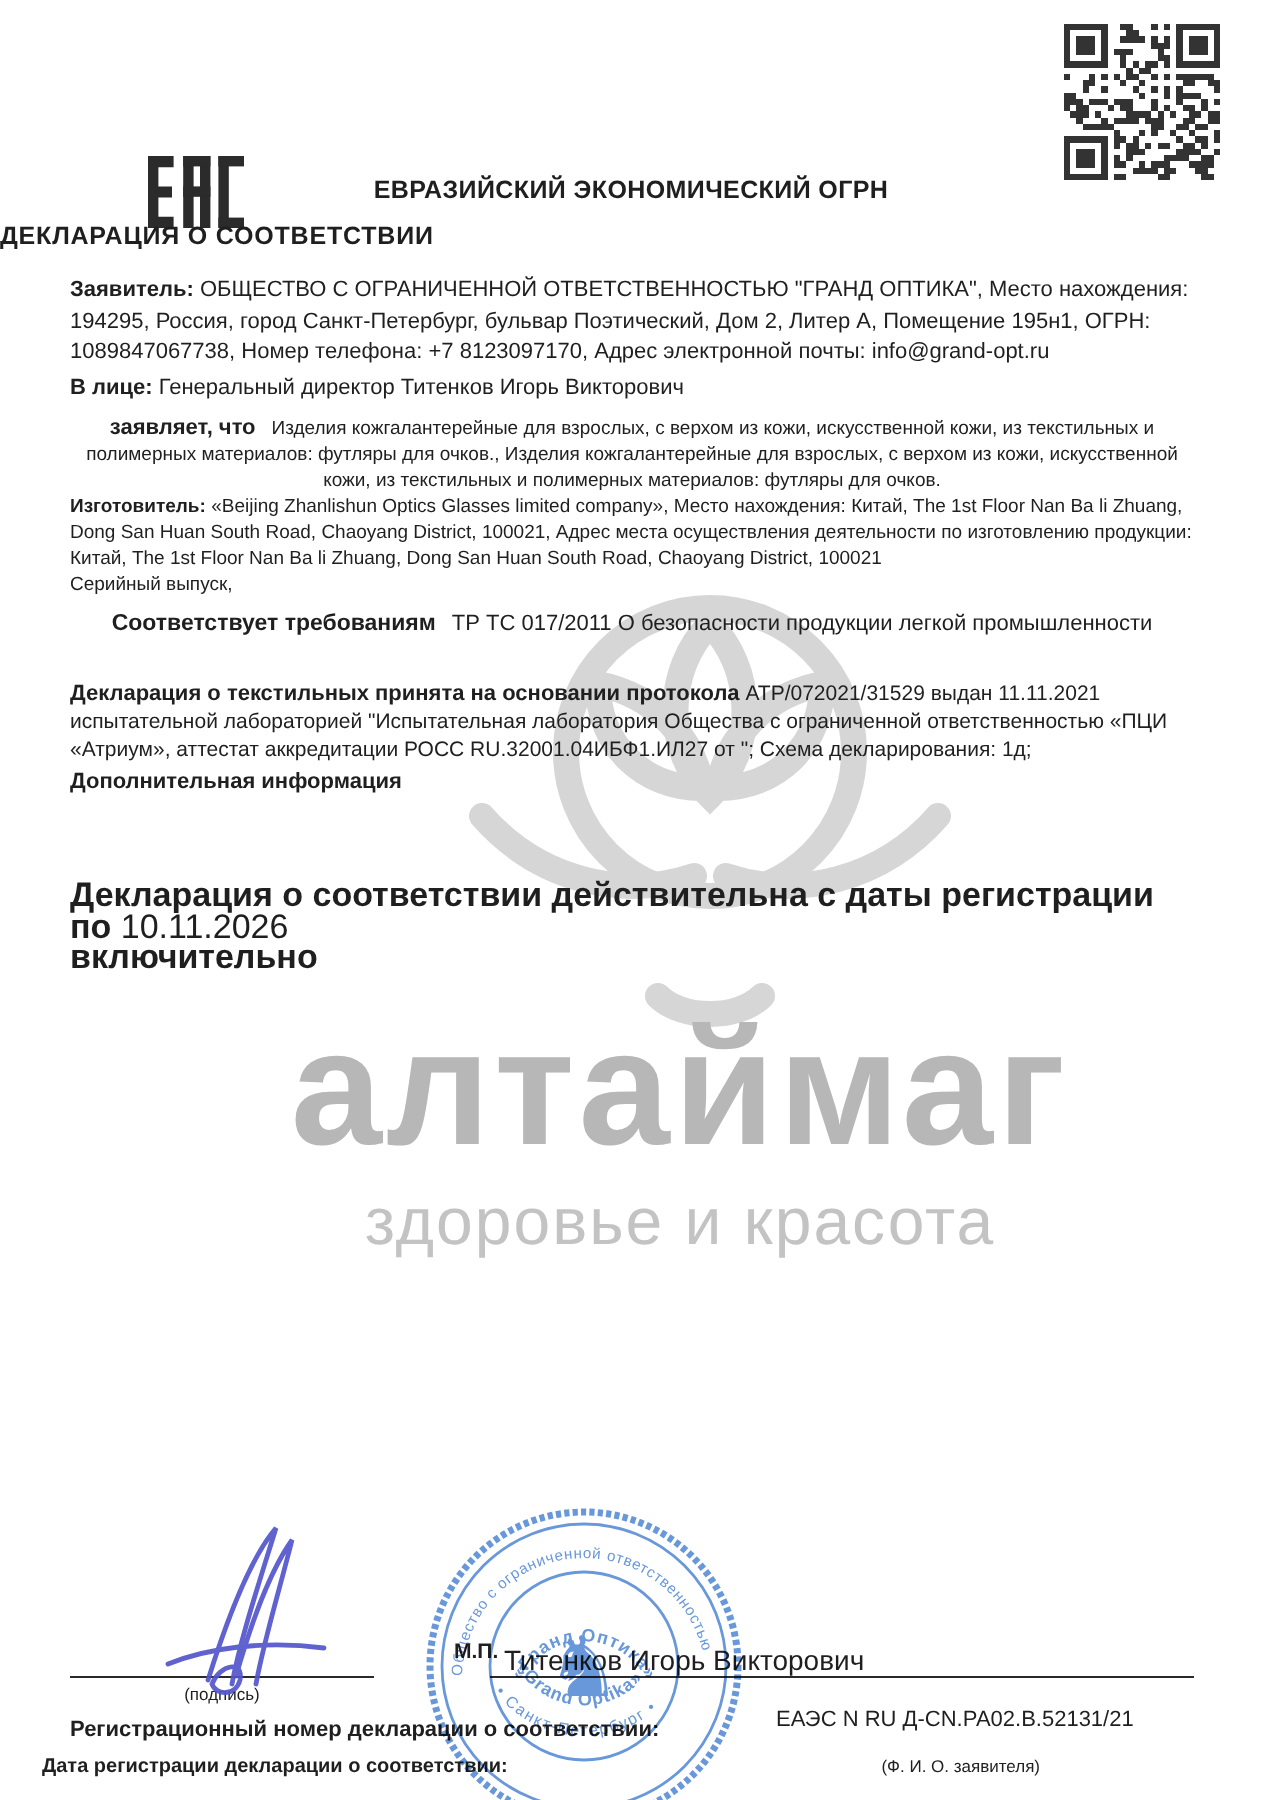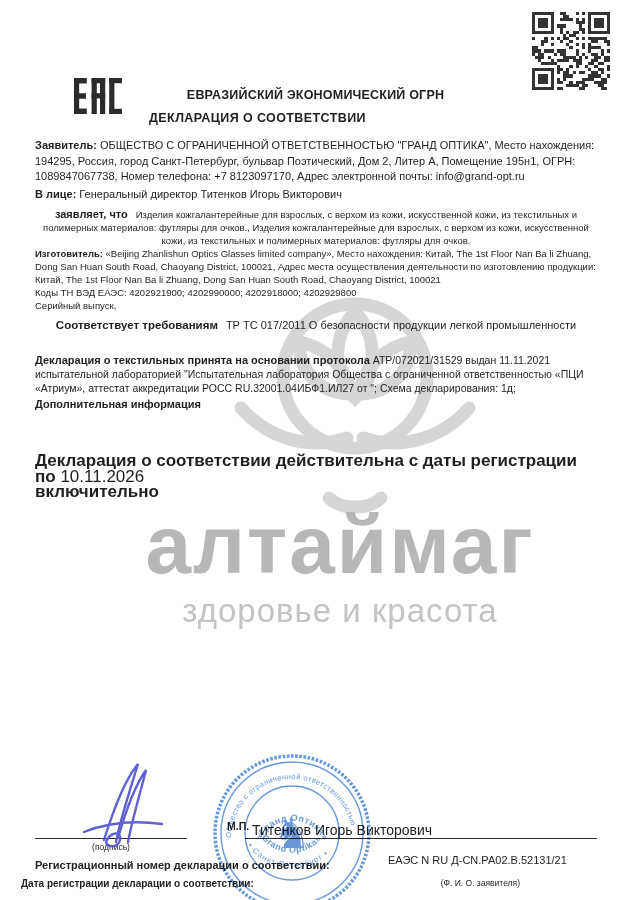--- a/index.html
+++ b/index.html
@@ -26,21 +26,21 @@
   .content { position:absolute; inset:0; z-index:1; }
 
   .eac-logo { position:absolute; left:74px; top:77px; }
   .qr { position:absolute; left:532px; top:12px; }
 
   .title-union {
     position:absolute; left:0; top:88px; width:631px; text-align:center;
     font-size:12.5px; font-weight:bold; letter-spacing:.2px;
   }
   .title-doc {
-    position:absolute; left:0; top:111px; width:515px; text-align:center;
+    position:absolute; left:0; top:111px; width:515px; text-align:left;
     font-size:12.5px; font-weight:bold; letter-spacing:.4px;
   }
 
   .bodytext { position:absolute; left:35px; top:138px; width:562px; }
   .p { font-size:11px; line-height:15.5px; }
   .p b, .lead { font-weight:bold; }
   .p.small { font-size:9.5px; line-height:13px; }
   .p.mid { font-size:10.5px; line-height:14px; }
   .lead-lg { font-size:11.5px; font-weight:bold; }
   .gap2 { margin-top:2px; }
@@ -320,21 +320,20 @@
     <div class="bodytext">
 
       <p class="p"><b class="lead">Заявитель:</b> <span>ОБЩЕСТВО С ОГРАНИЧЕННОЙ ОТВЕТСТВЕННОСТЬЮ "ГРАНД ОПТИКА", Место нахождения: 194295, Россия, город Санкт-Петербург, бульвар Поэтический, Дом 2, Литер А, Помещение 195н1, ОГРН: 1089847067738, Номер телефона: +7 8123097170, Адрес электронной почты: info@grand-opt.ru</span></p>
 
       <p class="p gap2"><b class="lead">В лице:</b> <span>Генеральный директор Титенков Игорь Викторович</span></p>
 
       <p class="p small gap6"><b class="lead" style="font-size:11px;">заявляет, что</b><span class="sp"></span><span>Изделия кожгалантерейные для взрослых,  с верхом из кожи, искусственной кожи, из текстильных и полимерных материалов: футляры для очков., Изделия кожгалантерейные для взрослых,  с верхом из кожи, искусственной кожи, из текстильных и полимерных материалов: футляры для очков.</span></p>
 
       <p class="p small"><b class="lead">Изготовитель:</b> <span>«Beijing Zhanlishun Optics Glasses limited company», Место нахождения: Китай, The 1st Floor Nan Ba li Zhuang, Dong San Huan South Road, Chaoyang District, 100021, Адрес места осуществления деятельности по изготовлению продукции: Китай, The 1st Floor Nan Ba li Zhuang, Dong San Huan South Road, Chaoyang District, 100021</span></p>
 
-      <p class="p small">Коды ТН ВЭД ЕАЭС: 4202921900; 4202990000; 4202918000; 4202929800</p>
 
       <p class="p small">Серийный выпуск,</p>
 
       <p class="p gap6"><b class="lead-lg">Соответствует требованиям</b><span class="sp"></span><span>ТР ТС 017/2011 О безопасности продукции легкой промышленности</span></p>
 
       <p class="p mid gap18"><b class="lead" style="font-size:11px;">Декларация о текстильных принята на основании протокола</b> <span>АТР/072021/31529 выдан 11.11.2021  испытательной лабораторией "Испытательная лаборатория Общества с ограниченной ответственностью «ПЦИ «Атриум», аттестат аккредитации РОСС RU.32001.04ИБФ1.ИЛ27 от "; Схема декларирования: 1д;</span></p>
 
       <p class="p gap2"><b class="lead">Дополнительная информация</b></p>
 
       <p class="p gap40" style="font-size:17px;"><b class="lead">Декларация о соответствии действительна с даты регистрации по</b> <span>10.11.2026</span><br><b class="lead">включительно</b></p>

